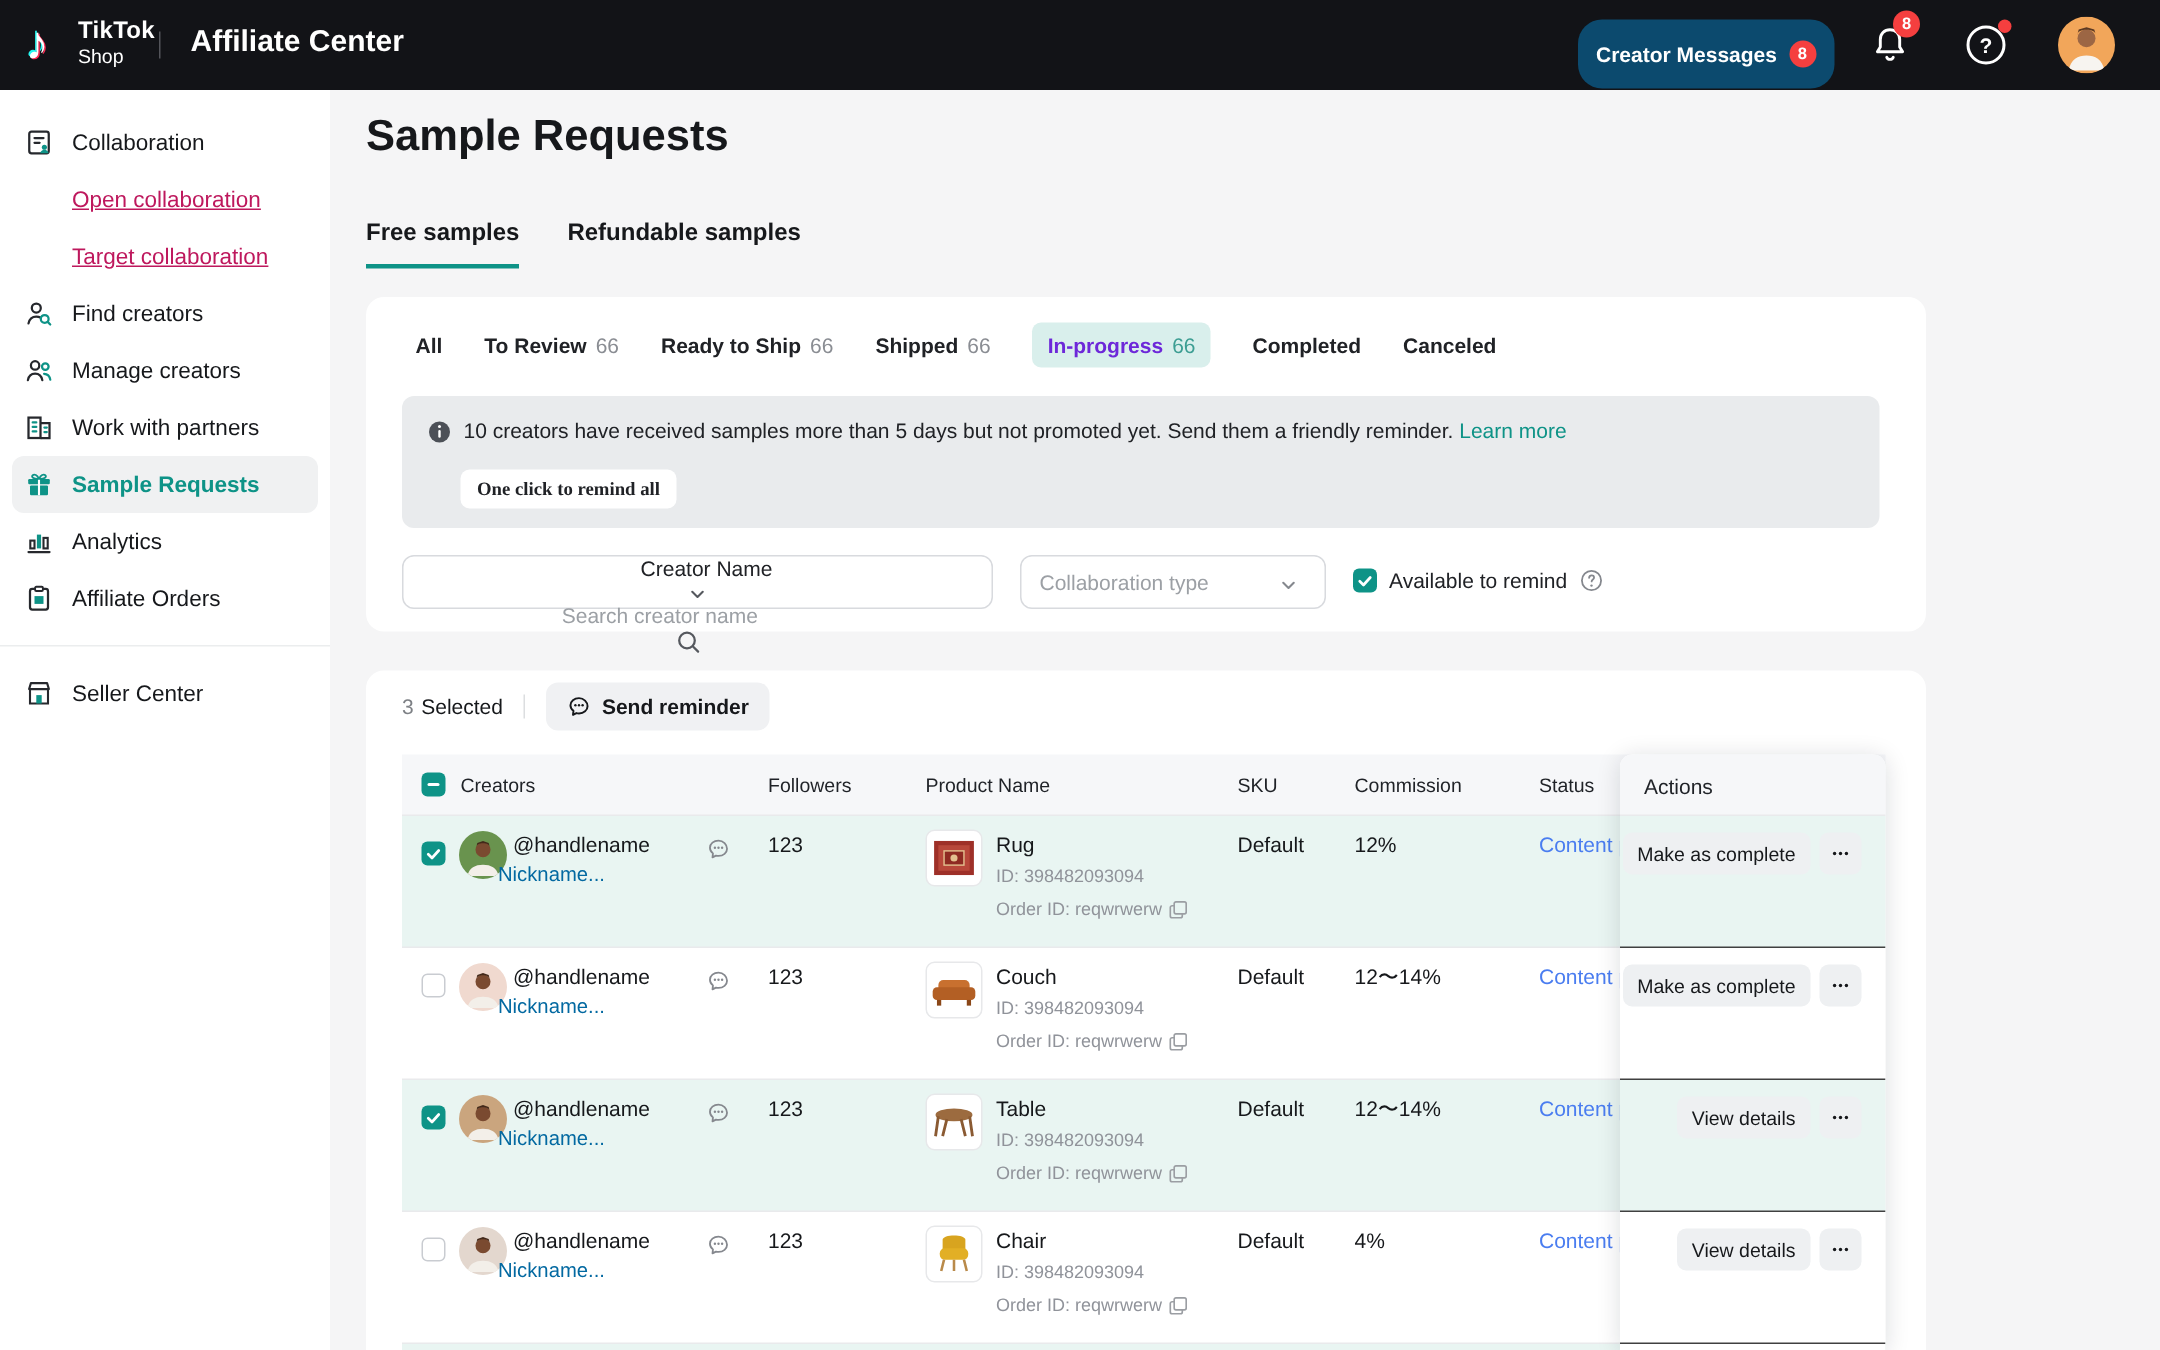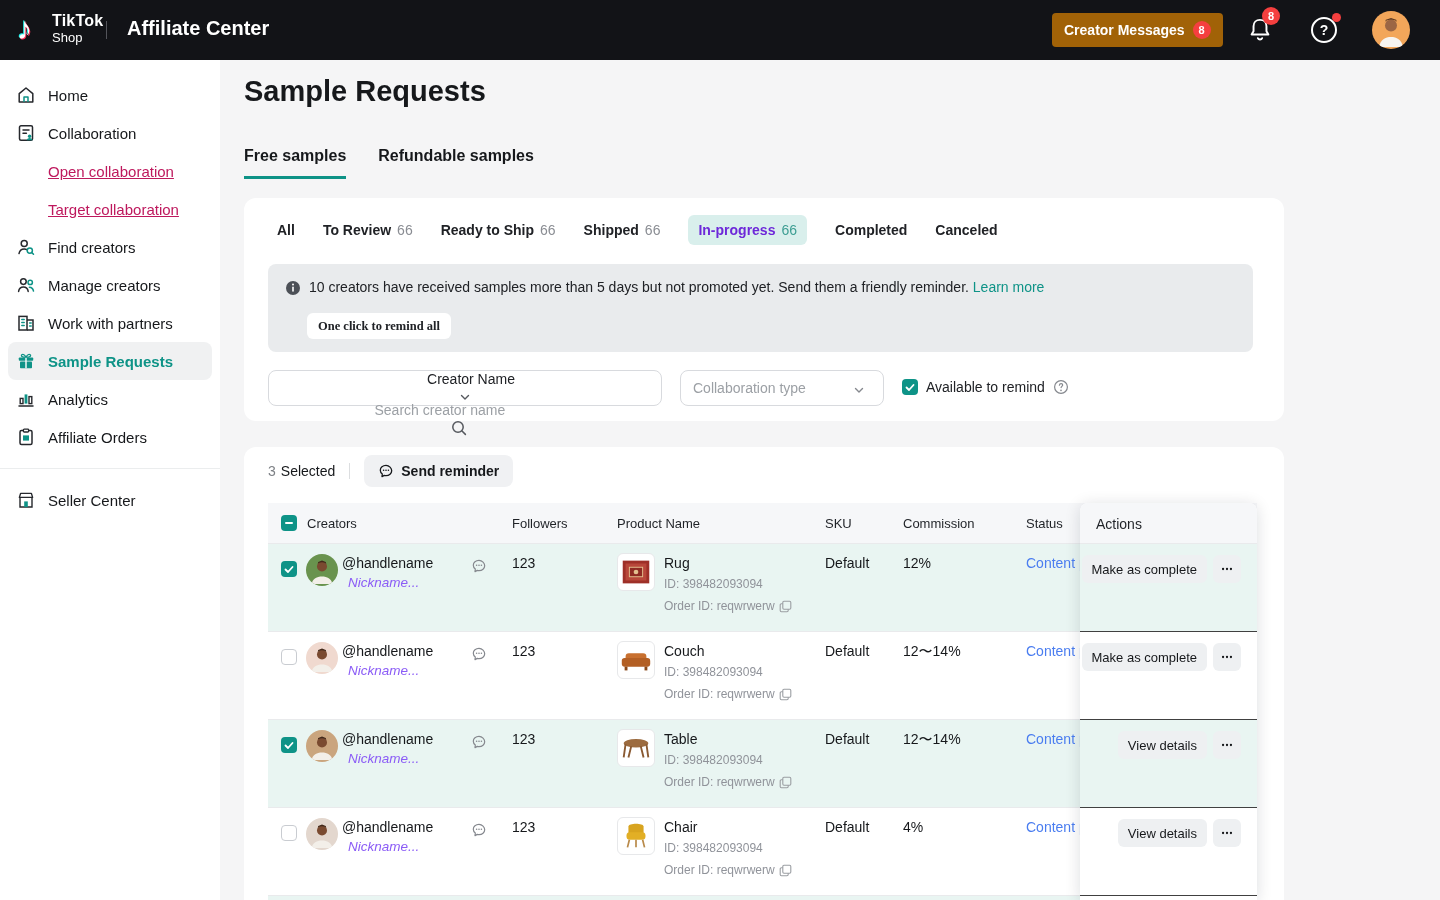--- a/index.html
+++ b/index.html
@@ -11,21 +11,21 @@
   .logo-note{position:absolute;left:16px;top:8px;width:34px;height:42px;}
   .note-layer{position:absolute;font-size:31px;font-weight:700;line-height:42px;}
   .note-cyan{color:#25f4ee;left:0;top:-1px;}
   .note-red{color:#fe2c55;left:2px;top:1px;}
   .note-white{color:#ffffff;left:1px;top:0;}
   .brand{position:absolute;left:52px;top:12px;}
   .brand-1{font-size:16px;font-weight:800;line-height:18px;letter-spacing:.2px;}
   .brand-2{font-size:13px;font-weight:500;line-height:15px;}
   .top-divider{position:absolute;left:106px;top:21px;width:1px;height:18px;background:#53545a;}
   .app-title{position:absolute;left:127px;top:17px;font-size:20px;font-weight:700;}
-  .cm-btn{position:absolute;left:1052px;top:13px;height:34px;padding:0 12px;background:#a16207;border-radius:4px;
+  .cm-btn{position:absolute;left:1052px;top:13px;height:46px;padding:0 12px;background:#0c4a6e;border-radius:16px;
           display:flex;align-items:center;gap:8px;cursor:pointer;}
   .cm-label{font-size:14px;font-weight:600;}
   .badge{min-width:18px;height:18px;border-radius:9px;background:#f53f3f;color:#fff;font-size:11px;font-weight:700;
          display:flex;align-items:center;justify-content:center;padding:0 4px;box-sizing:border-box;}
   .bell-wrap{position:absolute;left:1246px;top:16px;width:28px;height:28px;cursor:pointer;}
   .bell-badge{position:absolute;left:1262px;top:7px;}
   .help-wrap{position:absolute;left:1311px;top:17px;width:26px;height:26px;border:2px solid #fff;border-radius:50%;
              box-sizing:border-box;display:flex;align-items:center;justify-content:center;
              font-size:14px;font-weight:700;cursor:pointer;}
   .help-dot{position:absolute;left:1332px;top:13px;width:9px;height:9px;border-radius:50%;background:#f53f3f;}
@@ -105,21 +105,21 @@
   
   .thead{position:absolute;left:24px;top:56px;width:989px;height:41px;background:#f6f7f9;
          border-bottom:1px solid #e9eaec;box-sizing:border-box;}
   .th{position:absolute;top:13px;font-size:13px;color:#1f2227;font-weight:500;}
   .trow{position:absolute;left:24px;width:989px;height:88px;background:#fff;border-bottom:1px solid #e9eaec;
         box-sizing:border-box;}
   .trow.selected{background:#e9f5f2;}
   .row-cb{position:absolute;left:13px;top:17px;}
   .row-avatar{position:absolute;left:38px;top:10px;width:32px;height:32px;border-radius:50%;overflow:hidden;}
   .handle{position:absolute;left:74px;top:11px;font-size:14px;font-weight:500;color:#16181b;cursor:pointer;}
-  .nickname{position:absolute;left:80px;top:31px;font-size:13.5px;color:#8b5cf6;font-style:italic;}
+  .nickname{position:absolute;left:64px;top:31px;font-size:13.5px;color:#0369a1;}
   .chat-ic{position:absolute;left:203px;top:14px;width:16px;height:16px;cursor:pointer;}
   .followers{position:absolute;left:244px;top:11px;font-size:14px;color:#16181b;}
   .thumb{position:absolute;left:349px;top:9px;width:38px;height:38px;border:1px solid #e7e8ea;border-radius:6px;
          background:#fff;box-sizing:border-box;overflow:hidden;display:flex;align-items:center;justify-content:center;}
   .thumb svg{width:36px;height:36px;}
   .pname{position:absolute;left:396px;top:11px;font-size:14px;color:#16181b;}
   .pid{position:absolute;left:396px;top:33px;font-size:12px;color:#90939a;}
   .orderid{position:absolute;left:396px;top:55px;font-size:12px;color:#90939a;display:flex;align-items:center;gap:4px;}
   .copy-ic{width:13px;height:13px;cursor:pointer;display:inline-flex;}
   .sku{position:absolute;left:557px;top:11px;font-size:14px;color:#16181b;}
@@ -182,29 +182,20 @@
           <path d="M7 36c1.5-7.5 6.3-10 12-10s10.5 2.5 12 10z" fill="#f7f4f0"></path>
         </svg>
     </div>
   </div>
 
   <div class="sidebar">
     <div class="side-list" id="sidebar-nav">
         <div class="side-item">
           <span class="side-icon">
             <svg viewBox="0 0 20 20" fill="none">
-              <path d="M3.2 8.6 10 3l6.8 5.6V17H3.2z" stroke="#26282d" stroke-width="1.5" stroke-linejoin="round"></path>
-              <path d="M8 17v-5h4v5" stroke="#0e9387" stroke-width="1.5" stroke-linejoin="round"></path>
-            </svg>
-          </span>
-          <span class="side-label">Home</span>
-        </div>
-        <div class="side-item">
-          <span class="side-icon">
-            <svg viewBox="0 0 20 20" fill="none">
               <rect x="3.5" y="2.8" width="13" height="14.4" rx="1.5" stroke="#26282d" stroke-width="1.5"></rect>
               <path d="M7 7h6M7 10.2h3.4" stroke="#26282d" stroke-width="1.5" stroke-linecap="round"></path>
               <circle cx="13.6" cy="13.2" r="1.7" fill="#0e9387"></circle>
               <path d="M10.8 17.2c.3-1.5 1.4-2.3 2.8-2.3s2.5.8 2.8 2.3z" fill="#0e9387"></path>
             </svg>
           </span>
           <span class="side-label">Collaboration</span>
         </div>
         <div class="side-item sub">
           <span class="side-label">Open collaboration</span>

